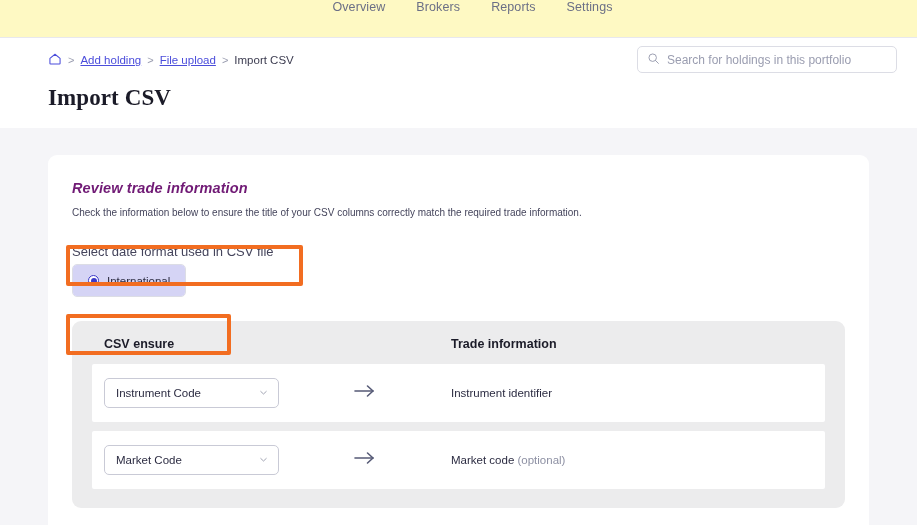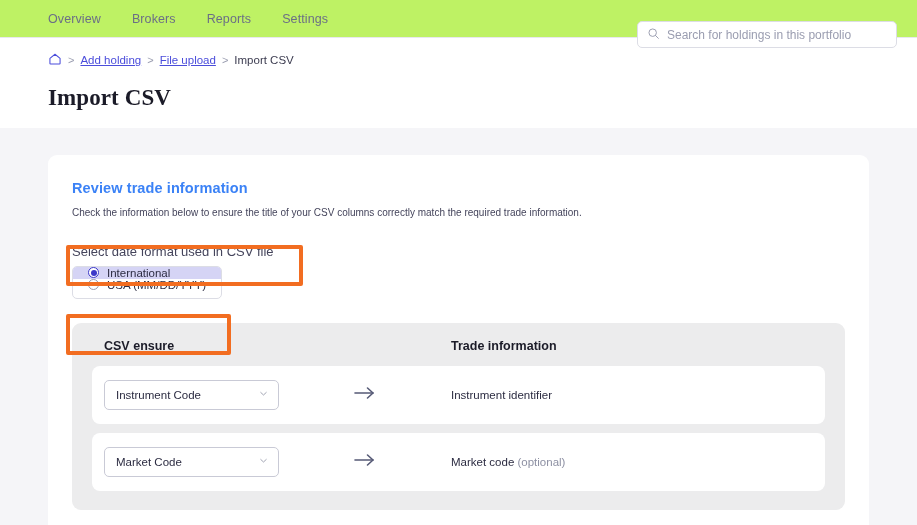--- a/index.html
+++ b/index.html
@@ -10,25 +10,26 @@
     background: #ffffff;
     font-family: "Liberation Sans", sans-serif;
     overflow: hidden;
     position: relative;
     color: #22223b;
   }
 
   
   #topbar {
     height: 37px;
-    background: #bef264;
+    background: #fef9c3;
     display: flex;
     align-items: center;
     padding: 0 20px 0 48px;
     position: relative;
+    flex-direction: column;
   }
   #nav-links { display: flex; align-items: center; gap: 31px; }
   .nav-link {
     font-size: 12.5px;
     color: #6b6f86;
     letter-spacing: .1px;
     white-space: nowrap;
     cursor: pointer;
   }
   #search-wrap { margin-left: auto; }
@@ -106,22 +107,23 @@
   }
   #card {
     background: #ffffff;
     border-radius: 9px;
     padding: 25px 24px 0 24px;
     min-height: 400px;
   }
   #card-title {
     font-size: 14.5px;
     font-weight: bold;
-    color: #3b82f6;
+    color: #701a75;
     letter-spacing: .1px;
+    font-style: italic;
   }
   #card-sub {
     font-size: 10px;
     color: #45455c;
     margin-top: 11px;
   }
 
   
   .field-group { position: relative; }
   .field-label {
@@ -132,21 +134,20 @@
   #date-group { margin-top: 26px; }
   #price-group { margin-top: 23px; }
 
   .seg {
     display: inline-flex;
     border: 1px solid #dcdde5;
     border-radius: 5px;
     overflow: hidden;
     background: #fff;
     height: 33px;
-    flex-direction: column;
   }
   .seg-opt {
     display: flex;
     align-items: center;
     gap: 8px;
     padding: 0 15px;
     font-size: 11.5px;
     color: #2c2c42;
     cursor: pointer;
     white-space: nowrap;
@@ -194,21 +195,21 @@
   }
   .map-head-cell {
     font-size: 12.5px;
     font-weight: bold;
     color: #1b1b28;
   }
   .col-csv { width: 347px; flex: none; }
 
   .map-row {
     background: #ffffff;
-    border-radius: 8px;
+    border-radius: 2px;
     height: 58px;
     display: flex;
     align-items: center;
     padding: 0 12px;
     margin-bottom: 9px;
   }
   .select-box {
     width: 175px;
     height: 30px;
     border: 1px solid #c9cad6;
@@ -283,24 +284,20 @@
     <div id="card-title">Review trade information</div>
     <div id="card-sub">Check the information below to ensure the title of your CSV columns correctly match the required trade information.</div>
 
     <div id="date-group" class="field-group">
       <div class="field-label">Select date format used in CSV file</div>
       <div class="seg">
         <div class="seg-opt active">
           <span class="radio on"></span>
           <span>International</span>
         </div>
-        <div class="seg-opt">
-          <span class="radio"></span>
-          <span>USA (MM/DD/YYY)</span>
-        </div>
       </div>
     </div>
 
 
     <div id="map-panel">
       <div id="map-head">
         <div class="map-head-cell col-csv">CSV ensure</div>
         <div class="map-head-cell">Trade information</div>
       </div>
 

